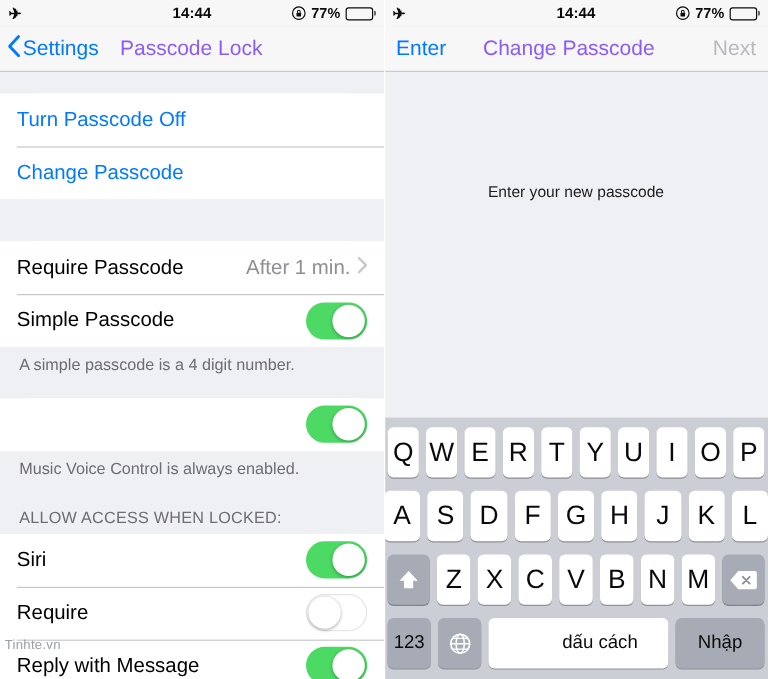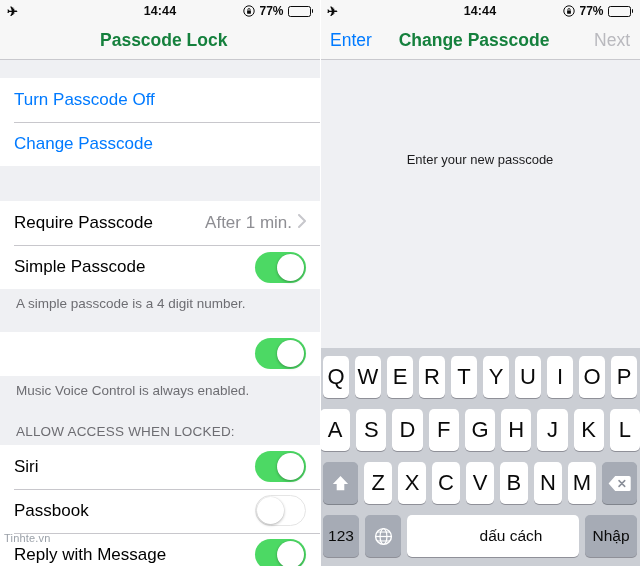--- a/index.html
+++ b/index.html
@@ -51,21 +51,21 @@
   }
   .nav-back {
     display: flex; align-items: center; gap: 2px;
     color: #007aff; font-size: 17.5px; padding-left: 6px; cursor: pointer;
   }
   .chev-left {
     width: 11px; height: 19px; display: inline-block;
   }
   .nav-title {
     position: absolute; left: 0; right: 12px; text-align: center;
-    font-size: 17.5px; font-weight: bold; color: #15803d;
+    font-size: 17.5px; font-weight: normal; color: #8b5cf6;
     pointer-events: none;
   }
   .nav-title-offset { text-align: left; padding-left: 100px; }
   .nav-btn-left {
     color: #007aff; font-size: 17.5px; padding-left: 10px; cursor: pointer;
     position: relative; z-index: 2;
   }
   .nav-btn-right {
     margin-left: auto; color: #b9b9be; font-size: 17.5px;
     padding-right: 10px; cursor: default; position: relative; z-index: 2;
@@ -139,21 +139,21 @@
     font-family: "Liberation Sans", sans-serif;
   }
   .key.letter { width: 26px; }
   .key.wide { width: 31px; }
   .key.fn {
     background: #a6abb5; width: 39px; box-shadow: 0 1px 0 rgba(120,124,132,0.9);
   }
   .key.num { background: #a6abb5; width: 36px; font-size: 15.5px; }
   .key.globe { background: #a6abb5; width: 36px; font-size: 19px; }
   .key.space { flex: 1; font-size: 15.5px; padding-left: 36px; }
-  .key.enter { background: #a6abb5; width: 52px; font-size: 15.5px; }
+  .key.enter { background: #a6abb5; width: 74px; font-size: 15.5px; }
   .shift-ico { width: 19px; height: 19px; display: block; }
   .del-ico { width: 25px; height: 19px; display: block; }
   .globe-ico { width: 19px; height: 19px; display: block; }
 
   .watermark {
     position: absolute; left: 4px; bottom: 22px;
     font-size: 11px; color: #9aa0a8; font-weight: normal;
     letter-spacing: 0.2px; z-index: 5; pointer-events: none;
   }
   .divider-v {
@@ -183,20 +183,28 @@
         </span>
         <span class="batt-pct">77%</span>
         <span class="batt">
           <span class="batt-body"><span class="batt-fill" style="width:80%"></span></span>
           <span class="batt-cap"></span>
         </span>
       </div>
     </div>
 
     <div class="navbar">
+      <div class="nav-back">
+        <span>
+          <svg class="chev-left" viewBox="0 0 11 19">
+              <polyline points="9.5,1.5 2,9.5 9.5,17.5" fill="none" stroke="#007aff" stroke-width="2.4" stroke-linecap="round" stroke-linejoin="round"></polyline>
+            </svg>
+        </span>
+        <span>Settings</span>
+      </div>
       <div class="nav-title nav-title-offset">Passcode Lock</div>
     </div>
 
     <div class="list-gap" style="height:18px"></div>
 
     <div class="group">
       <div class="row">
         <span class="row-link">Turn Passcode Off</span>
       </div>
       <div class="row">
@@ -243,21 +251,21 @@
     <div class="section-header">ALLOW ACCESS WHEN LOCKED:</div>
 
     <div class="group">
       <div class="row">
         <span class="row-label">Siri</span>
         <span class="switch on">
             <span class="knob"></span>
           </span>
       </div>
       <div class="row">
-        <span class="row-label">Passbook</span>
+        <span class="row-label">Require</span>
         <span class="switch off">
             <span class="knob"></span>
           </span>
       </div>
       <div class="row">
         <span class="row-label">Reply with Message</span>
         <span class="switch on">
             <span class="knob"></span>
           </span>
       </div>

